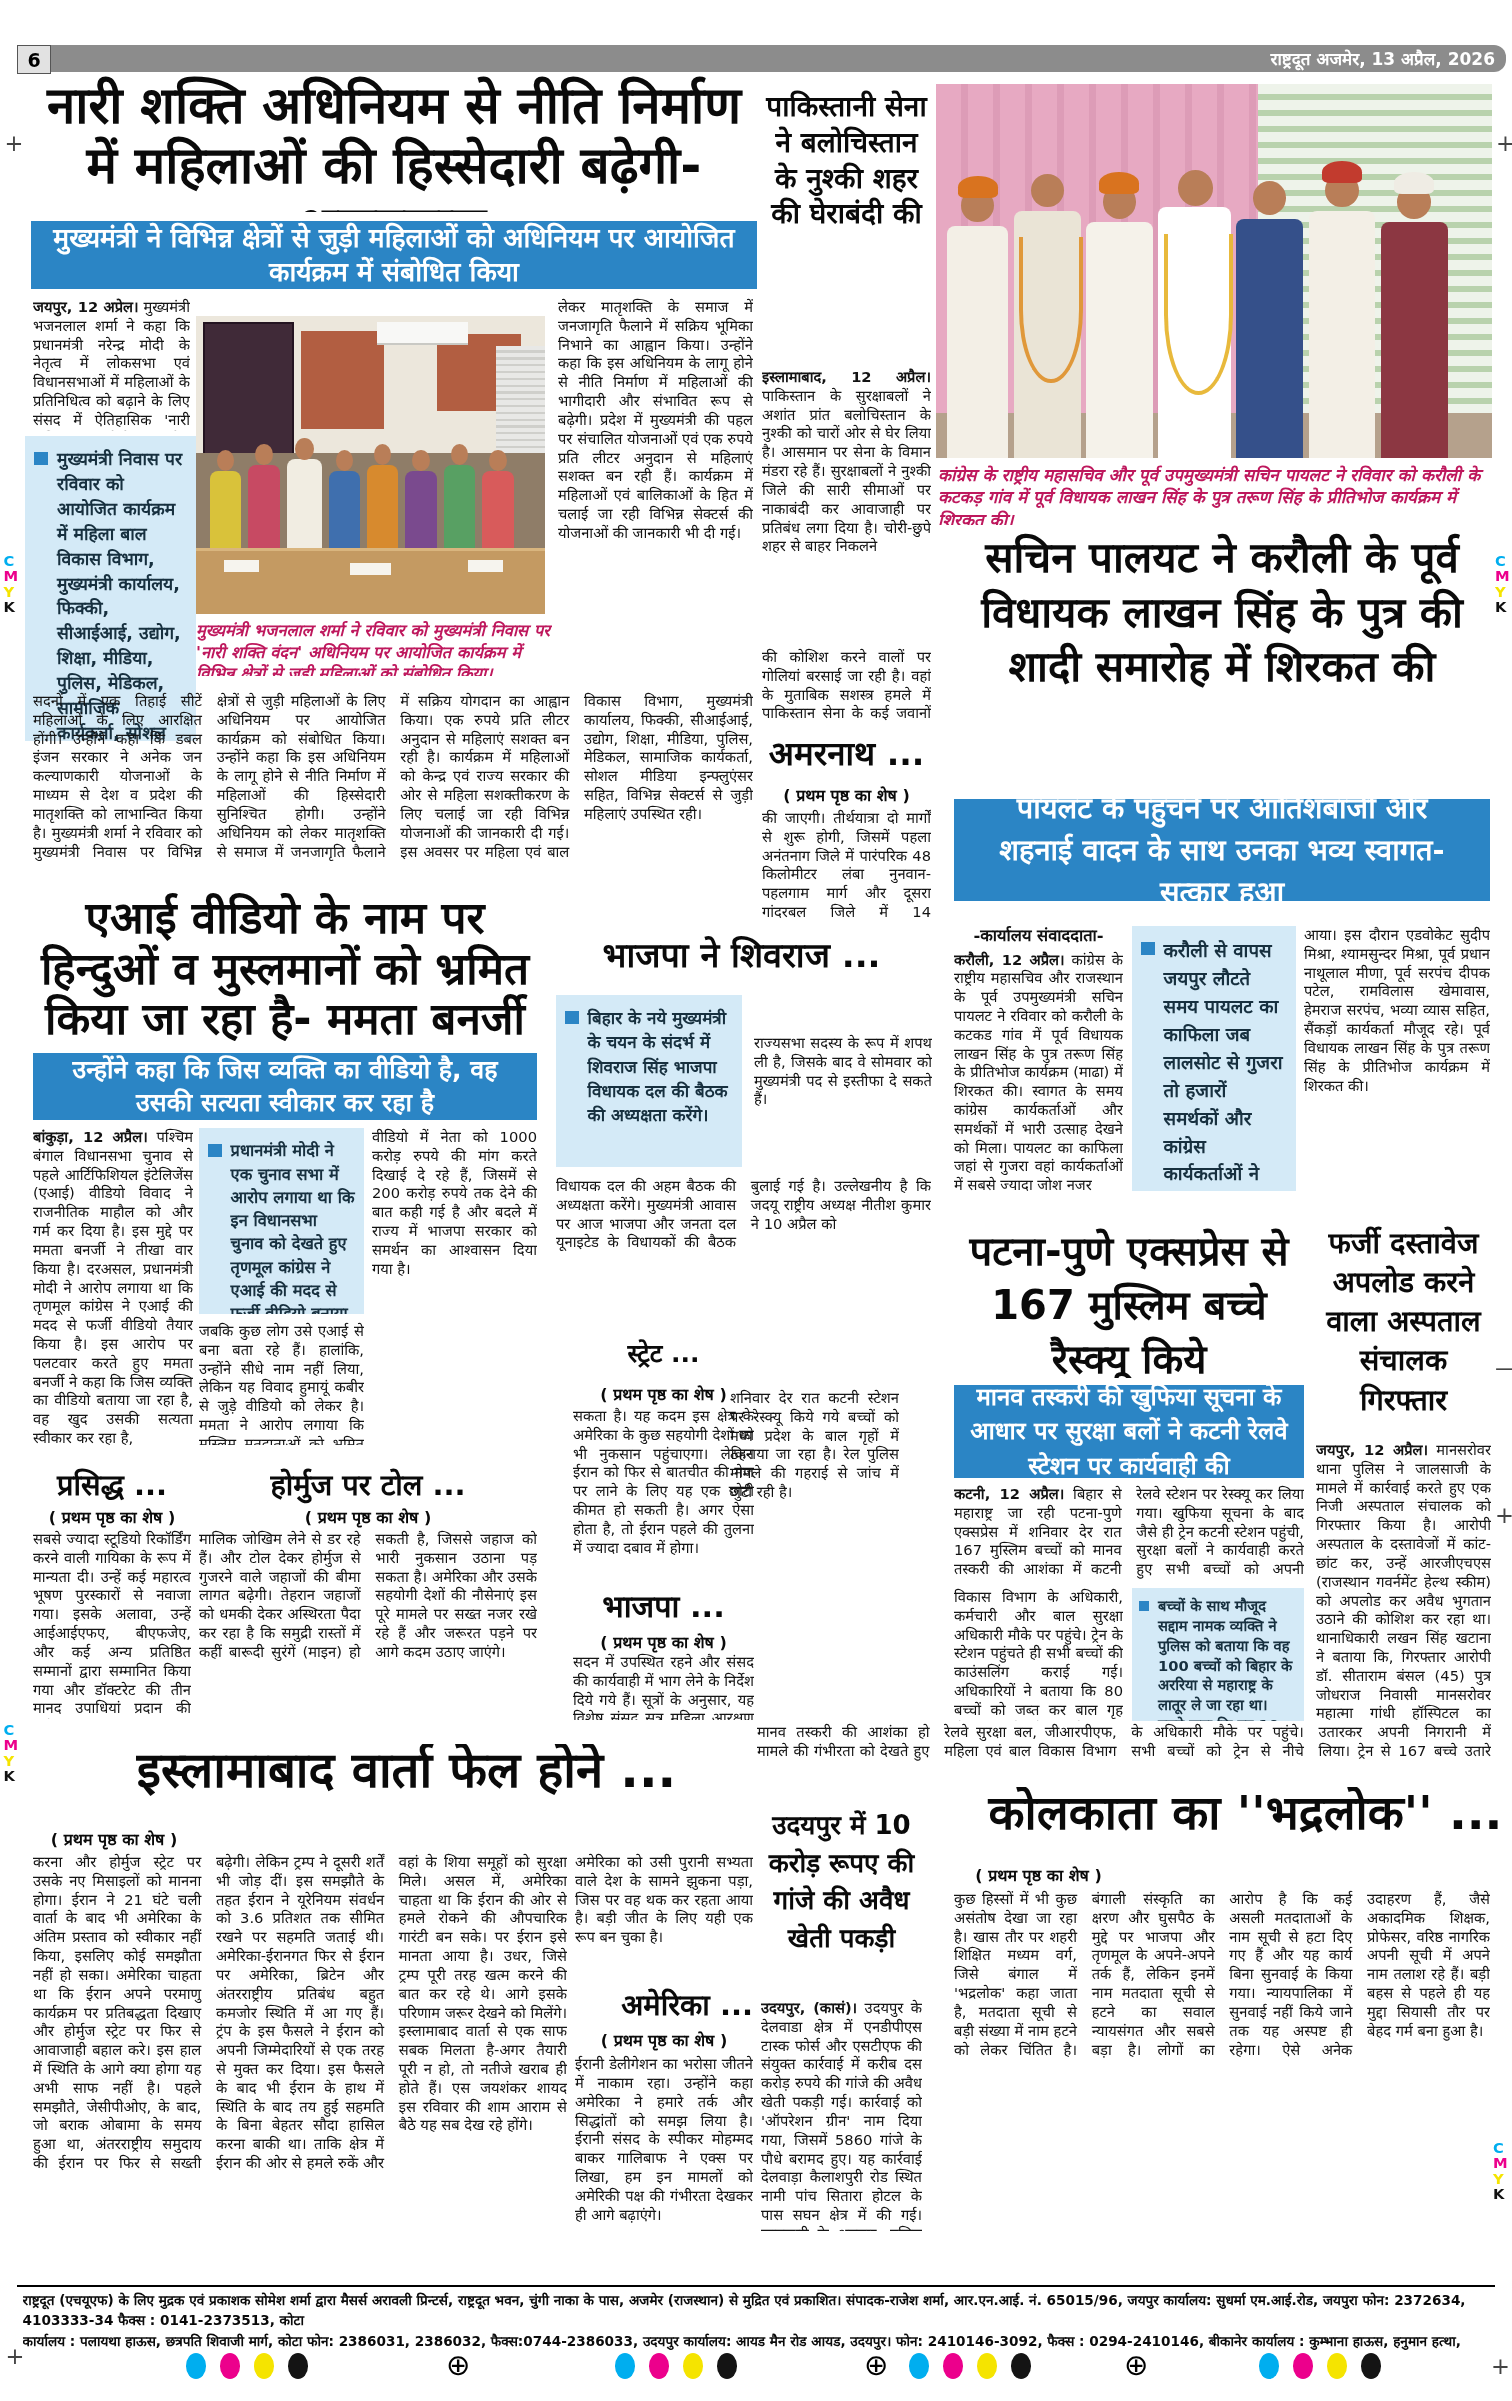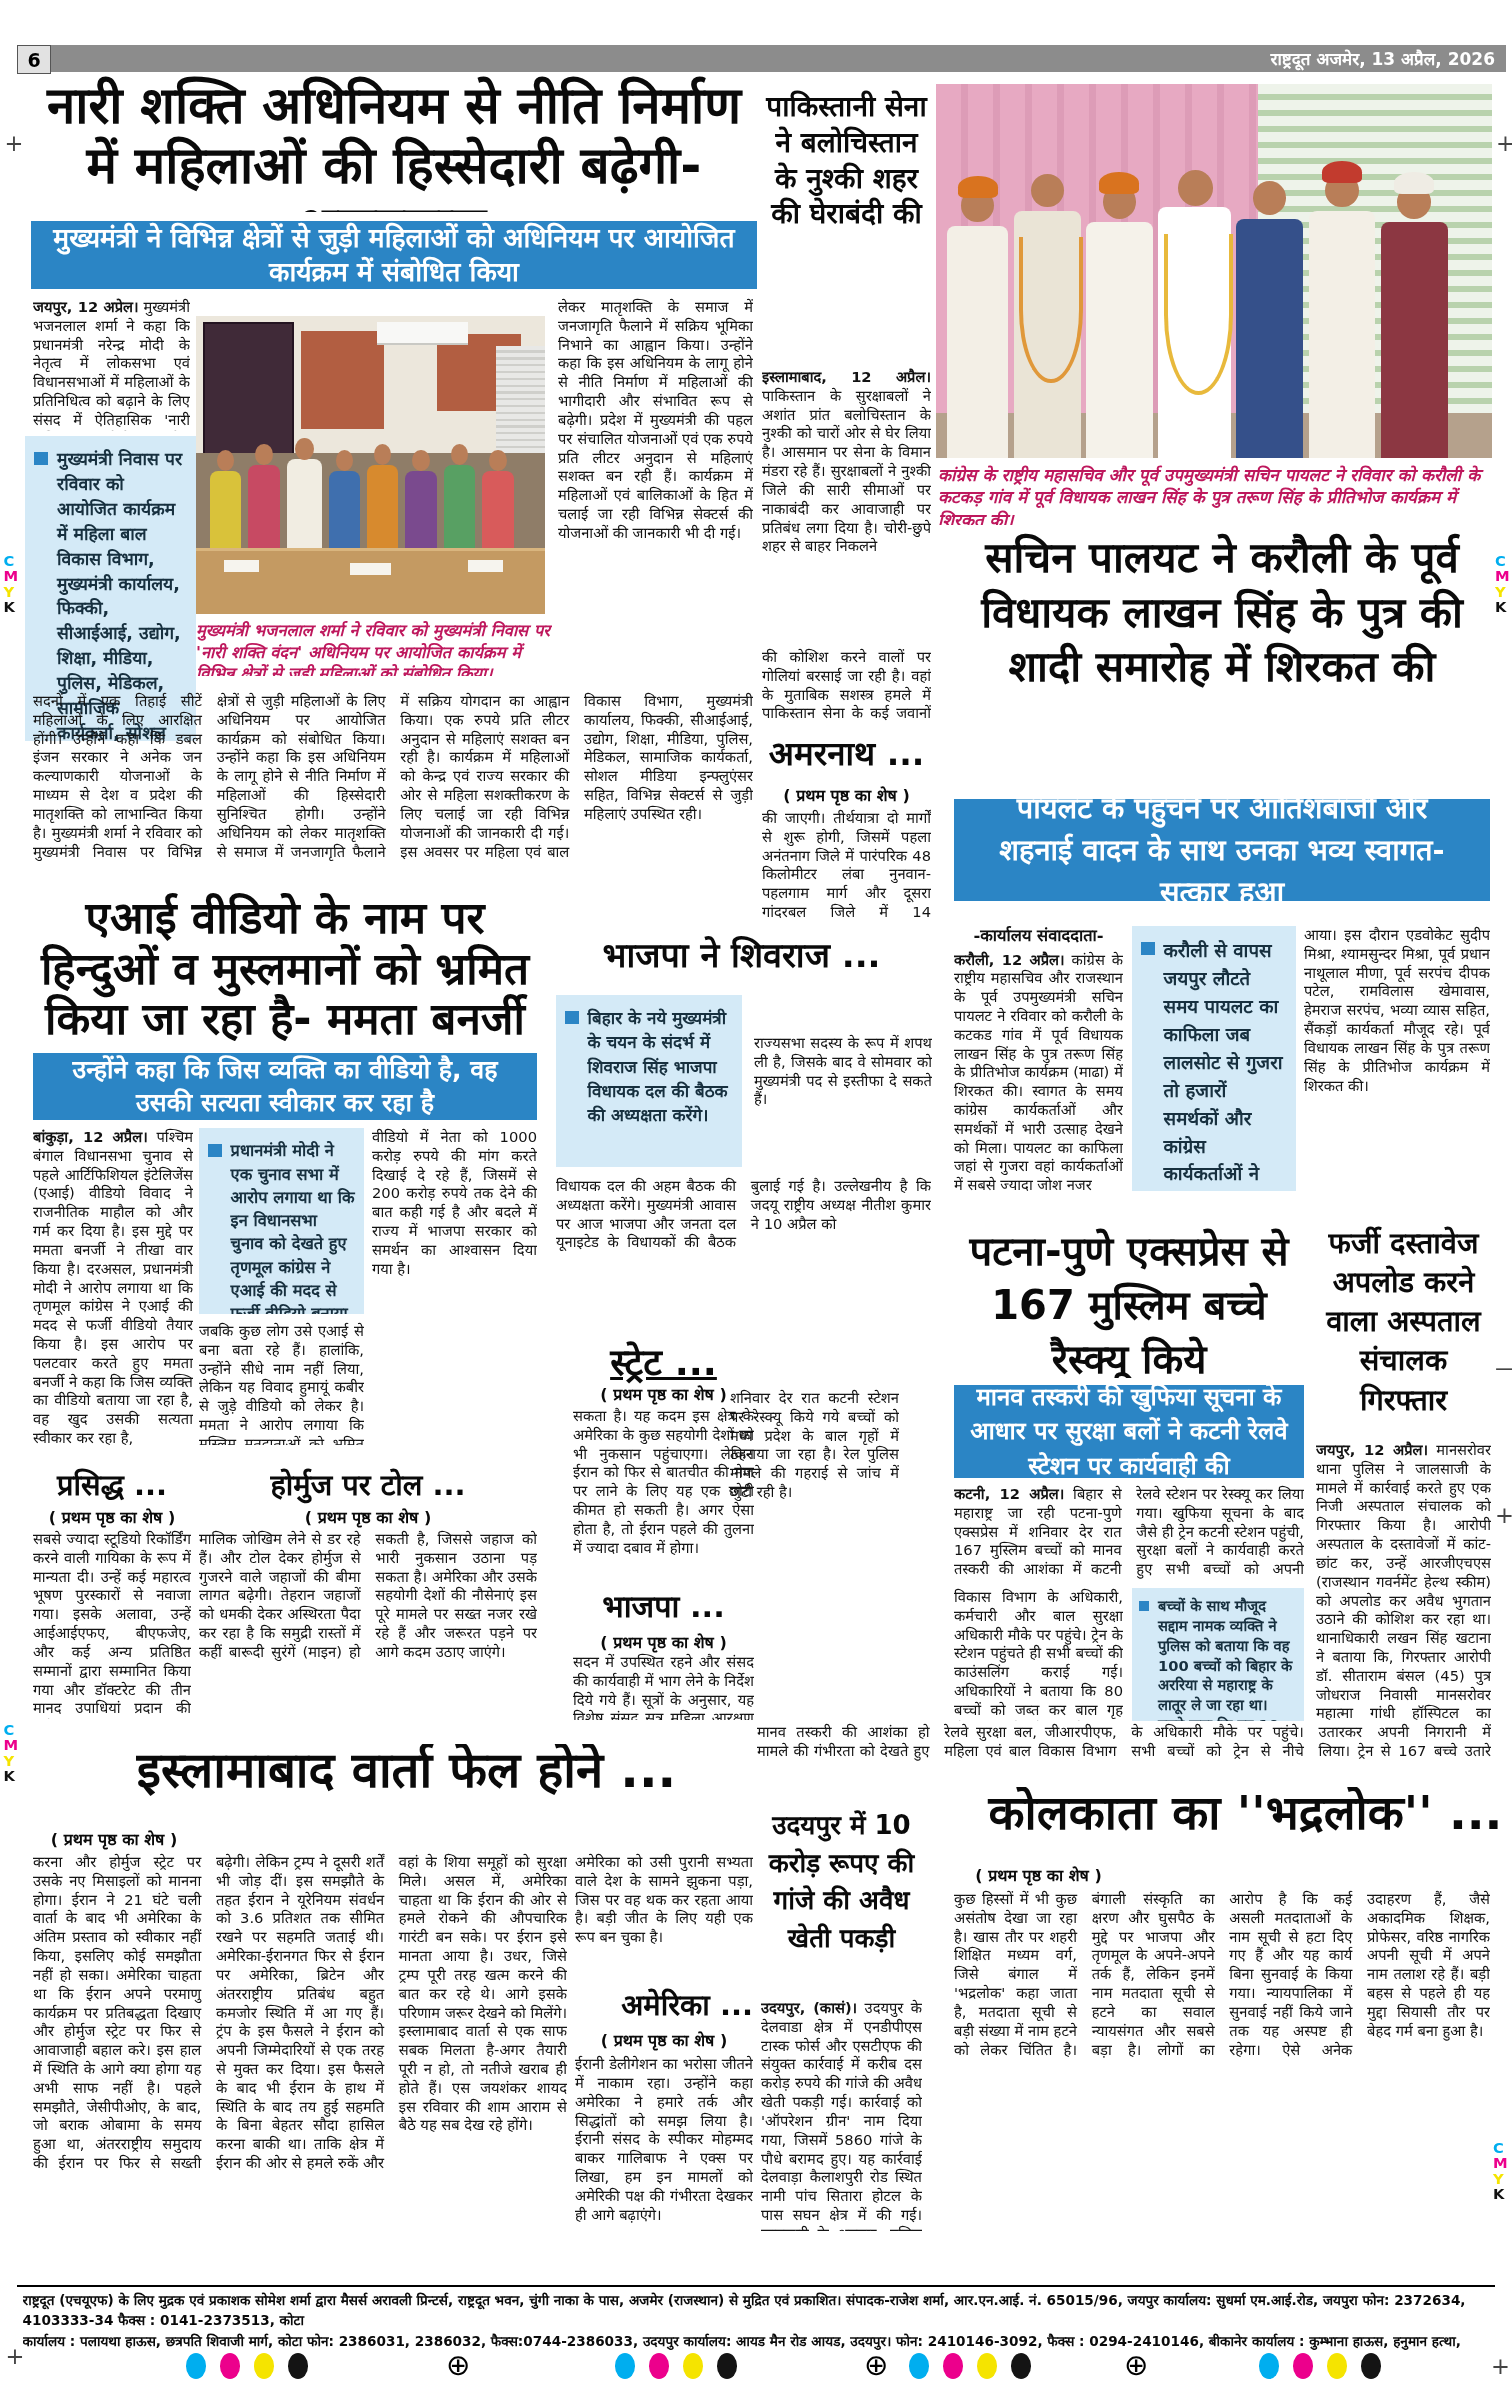--- a/index.html
+++ b/index.html
@@ -37,21 +37,21 @@
   .dot{width:20.3px;height:26px;border-radius:50%;display:inline-block;margin-right:12.4px;}
   .reg{font-size:29px;line-height:1;color:#000;}
   .plus{font-size:22.6px;color:#444;}
   .footer-line{font-weight:bold;font-size:13.6px;line-height:1.5;color:#0b0b0b;}
 </style>
 </head>
 <body>
 
 <div class="page">
 
-  <div class="abs graybar" style="left:17px;top:45px;width:1478px;height:27px;">
+  <div class="abs graybar" style="left:17px;top:45px;width:1478px;height:27px;border-radius:12px;">
     <span style="font-size:17px;">राष्ट्रदूत अजमेर, 13 अप्रैल, 2026</span>
   </div>
   <div class="abs numbox" style="left:17px;top:45px;width:32px;height:27px;font-size:19px;">6</div>
 
   <div class="abs cmyk-v" style="left:3.4px;top:553px;">
     <span class="c-c">C</span>
       <span class="c-m">M</span>
       <span class="c-y">Y</span>
       <span class="c-k">K</span>
   </div>
@@ -140,21 +140,21 @@
   <div class="abs subhead" style="left:551px;top:931px;width:381px;height:54px;font-size:34px;">भाजपा ने शिवराज ...</div>
   <div class="abs hbox" style="left:556px;top:995px;width:186px;height:172px;">
     <div class="inner">
       <span class="sq"></span>
       <span class="hboxtext" style="font-size:17px;">बिहार के नये मुख्यमंत्री के चयन के संदर्भ में शिवराज सिंह भाजपा विधायक दल की बैठक की अध्यक्षता करेंगे।</span>
     </div>
   </div>
   <div class="abs body" style="left:754px;top:1034px;width:178px;height:169px;">राज्यसभा सदस्य के रूप में शपथ ली है, जिसके बाद वे सोमवार को मुख्यमंत्री पद से इस्तीफा दे सकते हैं।</div>
   <div class="abs body cols2" style="left:556px;top:1177px;width:375px;height:150px;">विधायक दल की अहम बैठक की अध्यक्षता करेंगे। मुख्यमंत्री आवास पर आज भाजपा और जनता दल यूनाइटेड के विधायकों की बैठक बुलाई गई है। उल्लेखनीय है कि जदयू राष्ट्रीय अध्यक्ष नीतीश कुमार ने 10 अप्रैल को</div>
 
-  <div class="abs subhead" style="left:573px;top:1335px;width:181px;height:42px;font-size:37px;text-decoration:underline;">स्ट्रेट ...</div>
+  <div class="abs subhead" style="left:573px;top:1335px;width:181px;height:42px;font-size:25px;">स्ट्रेट ...</div>
   <div class="abs note" style="left:573px;top:1383px;width:181px;height:20.3px;">( प्रथम पृष्ठ का शेष )</div>
   <div class="abs body" style="left:573px;top:1407px;width:181px;height:169px;">सकता है। यह कदम इस क्षेत्र के अमेरिका के कुछ सहयोगी देशों को भी नुकसान पहुंचाएगा। लेकिन ईरान को फिर से बातचीत की मेज पर लाने के लिए यह एक छोटी कीमत हो सकती है। अगर ऐसा होता है, तो ईरान पहले की तुलना में ज्यादा दबाव में होगा।</div>
   <div class="abs subhead" style="left:573px;top:1584px;width:181px;height:42px;font-size:30.5px;">भाजपा ...</div>
   <div class="abs note" style="left:573px;top:1631px;width:181px;height:20.3px;">( प्रथम पृष्ठ का शेष )</div>
   <div class="abs body" style="left:573px;top:1653px;width:181px;height:67px;">सदन में उपस्थित रहने और संसद की कार्यवाही में भाग लेने के निर्देश दिये गये हैं। सूत्रों के अनुसार, यह विशेष संसद सत्र महिला आरक्षण संबंधी विधेयक पर चर्चा के लिए बुलाया गया है। सरकार का लक्ष्य इस ऐतिहासिक विधेयक पर व्यापक बहस और आगे की प्रक्रिया को तेज करना है।</div>
   <div class="abs body" style="left:730px;top:1389px;width:169px;height:243px;">शनिवार देर रात कटनी स्टेशन पर रेस्क्यू किये गये बच्चों को मध्य प्रदेश के बाल गृहों में ठहराया जा रहा है। रेल पुलिस मामले की गहराई से जांच में जुटी रही है।</div>
 
   <div class="abs hl" style="left:33px;top:893px;width:504px;height:151px;font-size:44px;line-height:1.15;overflow:hidden;">एआई वीडियो के नाम पर हिन्दुओं व मुस्लमानों को भ्रमित किया जा रहा है- ममता बनर्जी</div>
   <div class="abs bluebar" style="left:33px;top:1053px;width:504px;height:67px;">
     <span style="font-size:25px;line-height:1.3;padding:0 13.6px;">उन्होंने कहा कि जिस व्यक्ति का वीडियो है, वह उसकी सत्यता स्वीकार कर रहा है</span>

